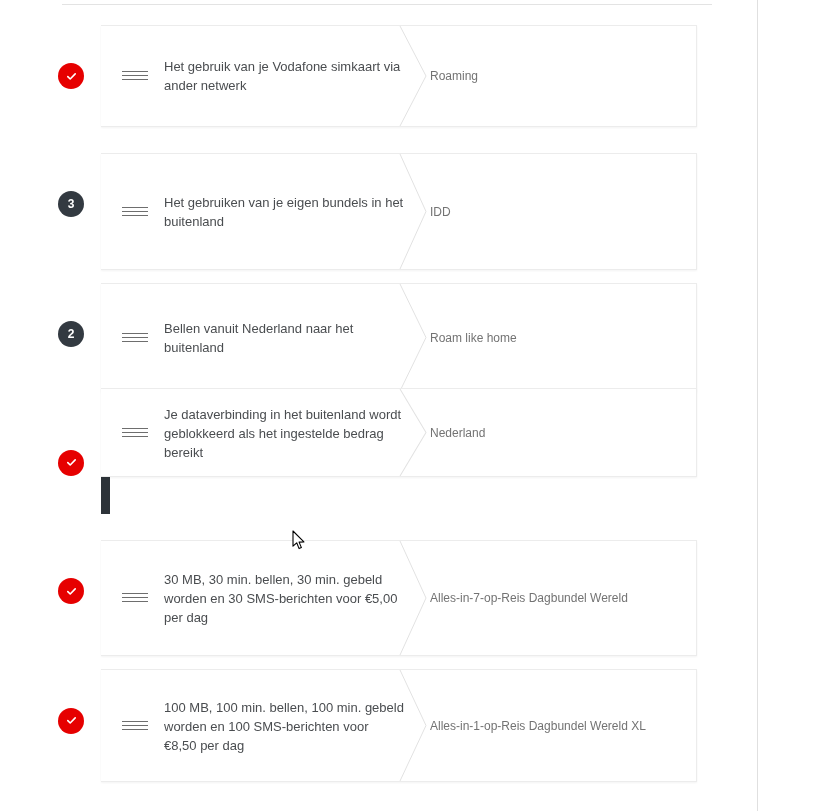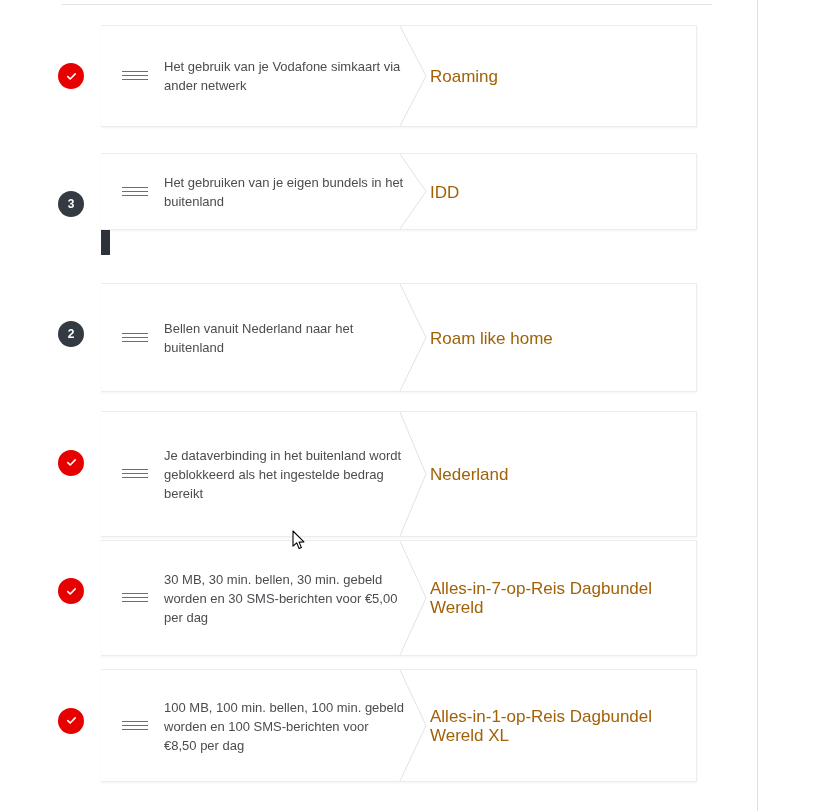--- a/index.html
+++ b/index.html
@@ -139,23 +139,23 @@
     width: 100%;
     height: 100%;
   }
 
   .label-text {
     position: absolute;
     left: 329px;
     right: 18px;
     top: 50%;
     transform: translateY(-50%);
-    font-size: 17px;
+    font-size: 12px;
     line-height: 19px;
-    color: #a16207;
+    color: #737373;
   }
 
   
   #mouse-cursor {
     position: absolute;
     left: 292px;
     top: 530px;
     width: 14px;
     height: 21px;
     pointer-events: none;
@@ -186,21 +186,21 @@
             <path d="M5,0 L31,51 L5,102" fill="none" stroke="#e2e2e2" stroke-width="1" vector-effect="non-scaling-stroke"></path>
           </svg>
         </div>
         <div class="label-text">Roaming</div>
       </div>
     </div>
     <div class="row-accent" style="top: 153px; height: 102px;"></div>
     <div class="row-badge order" style="top: 191px;">
       <span>3</span>
     </div>
-    <div class="row-card" style="top: 153px; height: 77px;">
+    <div class="row-card" style="top: 153px; height: 117px;">
       <div class="card-inner">
         <div class="drag-handle">
           <span></span>
           <span></span>
           <span></span>
         </div>
         <div class="desc-text">Het gebruiken van je eigen bundels in het buitenland</div>
         <div class="chevron-divider">
           <svg viewBox="0 0 36 102" preserveAspectRatio="none">
             <path d="M5,0 L31,51 L5,102" fill="none" stroke="#e2e2e2" stroke-width="1" vector-effect="non-scaling-stroke"></path>
@@ -228,21 +228,21 @@
         </div>
         <div class="label-text">Roam like home</div>
       </div>
     </div>
     <div class="row-accent" style="top: 411px; height: 103px;"></div>
     <div class="row-badge done" style="top: 449.5px;">
       <svg width="13" height="13" viewBox="0 0 13 13">
         <path d="M2.8,6.6 L5.2,9.0 L10.2,3.9" fill="none" stroke="#ffffff" stroke-width="1.6" stroke-linecap="round" stroke-linejoin="round"></path>
       </svg>
     </div>
-    <div class="row-card" style="top: 411px; height: 126px;">
+    <div class="row-card" style="top: 388px; height: 89px;">
       <div class="card-inner">
         <div class="drag-handle">
           <span></span>
           <span></span>
           <span></span>
         </div>
         <div class="desc-text">Je dataverbinding in het buitenland wordt geblokkeerd als het ingestelde bedrag bereikt</div>
         <div class="chevron-divider">
           <svg viewBox="0 0 36 103" preserveAspectRatio="none">
             <path d="M5,0 L31,51.5 L5,103" fill="none" stroke="#e2e2e2" stroke-width="1" vector-effect="non-scaling-stroke"></path>

